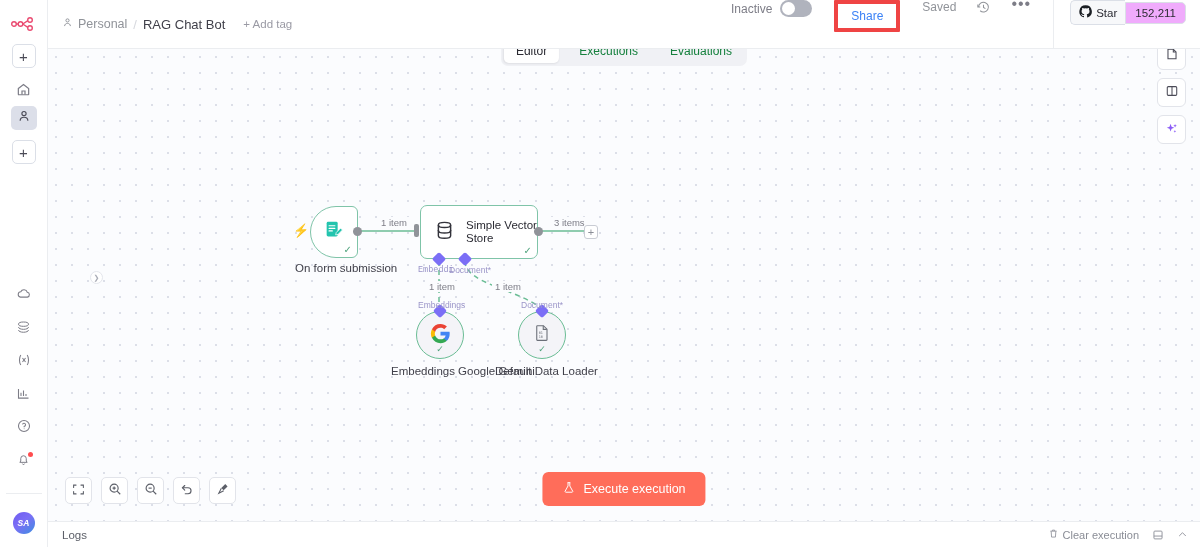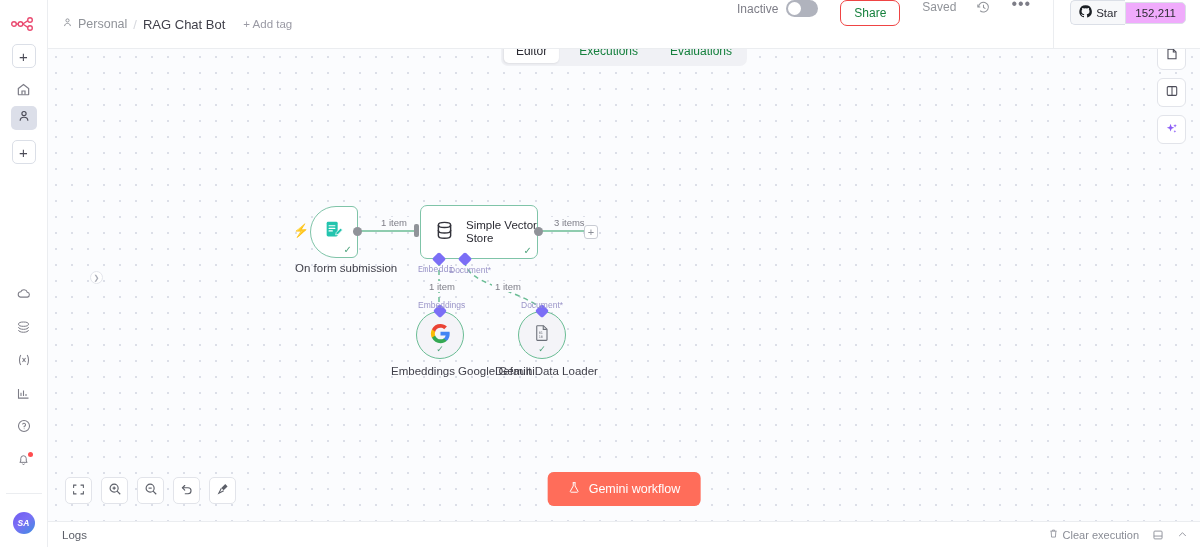--- a/index.html
+++ b/index.html
@@ -63,22 +63,22 @@
   .add-tag { color: #9a9aa4; font-size: 11.5px; margin-left: 12px; cursor: pointer; }
   .hdr-right {
     margin-left: auto; display: flex; align-items: flex-start; gap: 0; height: 100%;
   }
   .inactive-wrap { display: flex; align-items: center; gap: 8px; margin-right: 22px; }
   .inactive-lbl { font-size: 12px; color: #7d7d87; }
   .toggle { width: 32px; height: 17px; border-radius: 9px; background: #b0b3bd; position: relative; cursor: pointer; }
   .toggle .knob { position: absolute; top: 2px; left: 2px; width: 13px; height: 13px;
     border-radius: 50%; background: #fff; }
   .share-btn {
-    border: 1px solid #ef4444; border-radius: 7px; background: #fff;
-    font-size: 12px; color: #15803d; padding: 5px 13px; cursor: pointer;
+    border: 4px solid #ef4444; border-radius: 1px; background: #fff;
+    font-size: 12px; color: #3b82f6; padding: 5px 13px; cursor: pointer;
     font-family: "Liberation Sans", sans-serif;
   }
   .saved-lbl { font-size: 12px; color: #909399; margin-left: 22px; }
   .hdr-ico { margin-left: 20px; color: #909399; display: flex; align-items: center; cursor: pointer; }
   .hdr-dots { margin-left: 20px; color: #7d7d87; font-size: 16px; letter-spacing: 1px; cursor: pointer;
     line-height: 8px; }
   .hdr-divider { width: 1px; height: 49px; background: #ebedf0; margin-left: 22px; }
   .star-group { display: flex; align-items: center; margin: 0 14px 0 16px; }
   .star-left {
     display: flex; align-items: center; gap: 4px;
@@ -503,21 +503,21 @@
           </span>
         </div>
       </div>
 
       <button class="execute-btn">
         <span>
           <svg width="13" height="13" viewBox="0 0 16 16" fill="none" stroke="#fff" stroke-width="1.2" stroke-linejoin="round">
             <path d="M6.3 2 h3.4 M6.9 2 v4.1 L3.4 12.4 a.9.9 0 0 0 .8 1.4 h7.6 a.9.9 0 0 0 .8-1.4 L9.1 6.1 V2"></path>
           </svg>
         </span>
-        <span>Gemini workflow</span>
+        <span>Execute execution</span>
       </button>
     </div>
 
     <div class="right-panel">
       <div class="rp-first">
         <div class="rp-btn">+</div>
         <div class="rp-highlight"></div>
       </div>
       <div class="rp-btn">
         <span>

